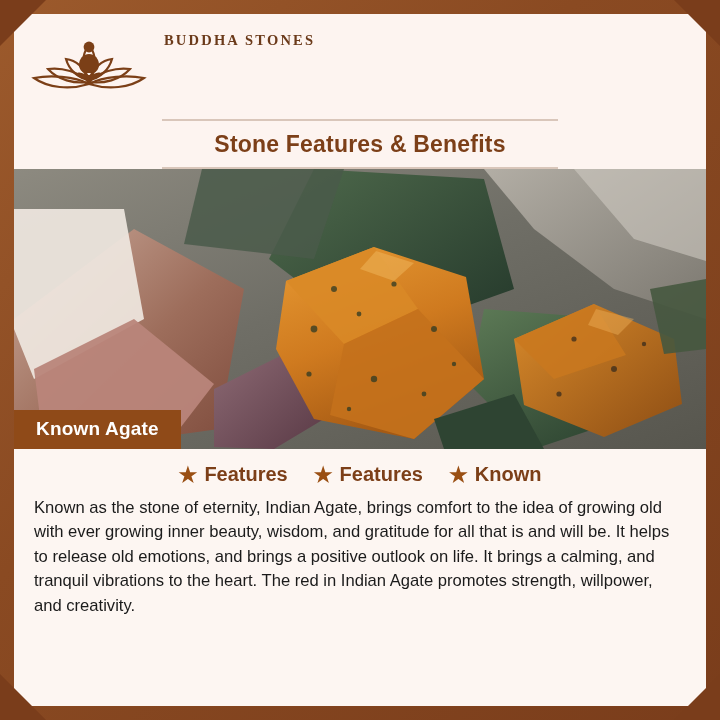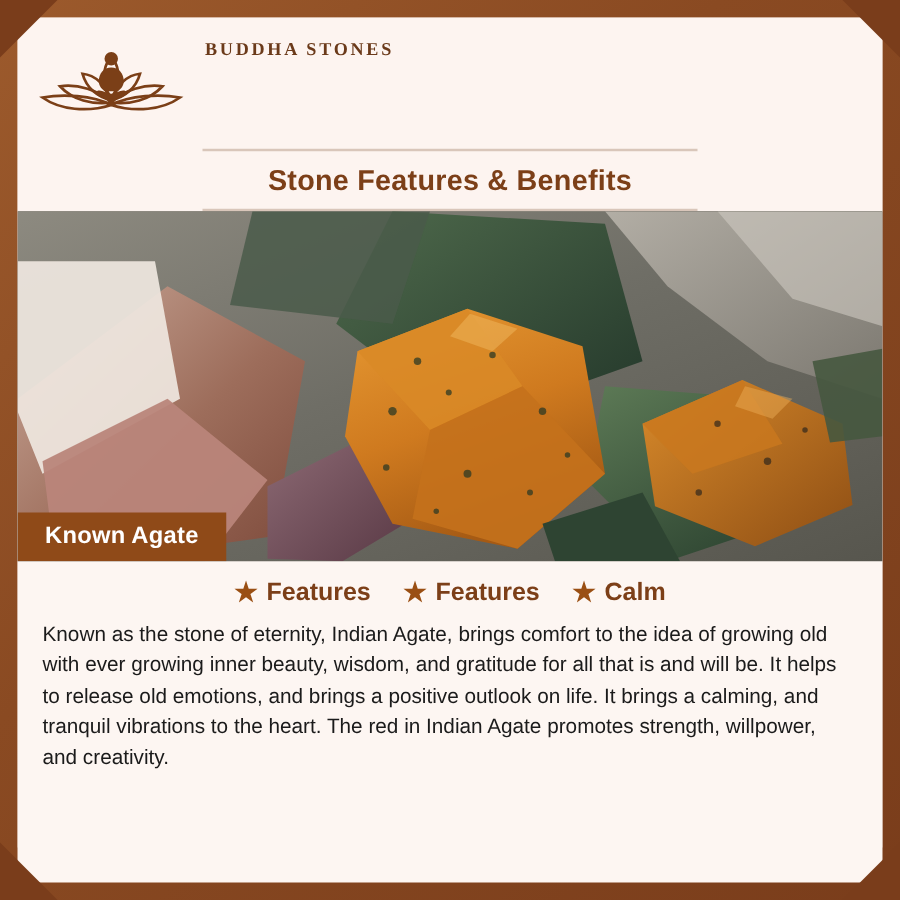--- a/index.html
+++ b/index.html
@@ -307,21 +307,21 @@
       <div class="benefit">
         <span class="star">★</span>
         <span>Features</span>
       </div>
       <div class="benefit">
         <span class="star">★</span>
         <span>Features</span>
       </div>
       <div class="benefit">
         <span class="star">★</span>
-        <span>Calm</span>
+        <span>Known</span>
       </div>
     </div>
 
     <div class="description">Known as the stone of eternity, Indian Agate, brings comfort to the idea of growing old with ever growing inner beauty, wisdom, and gratitude for all that is and will be. It helps to release old emotions, and brings a positive outlook on life. It brings a calming, and tranquil vibrations to the heart. The red in Indian Agate promotes strength, willpower, and creativity.</div>
     <div class="bottom-pad"></div>
   </div>
 
   <div class="corner tl2"></div>
   <div class="corner tr"></div>
   <div class="corner bl"></div>

